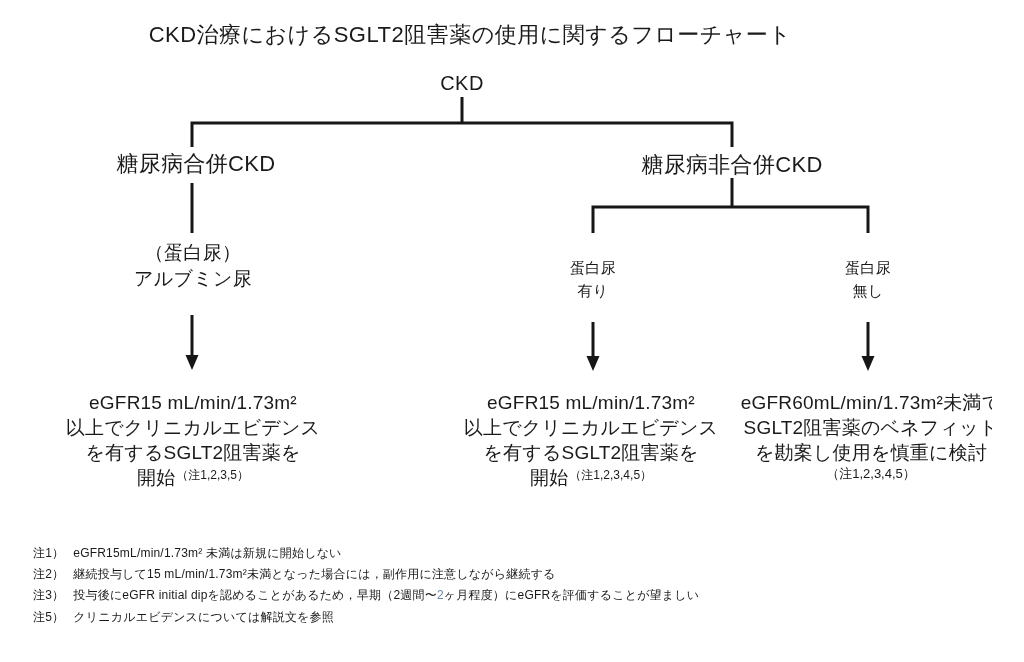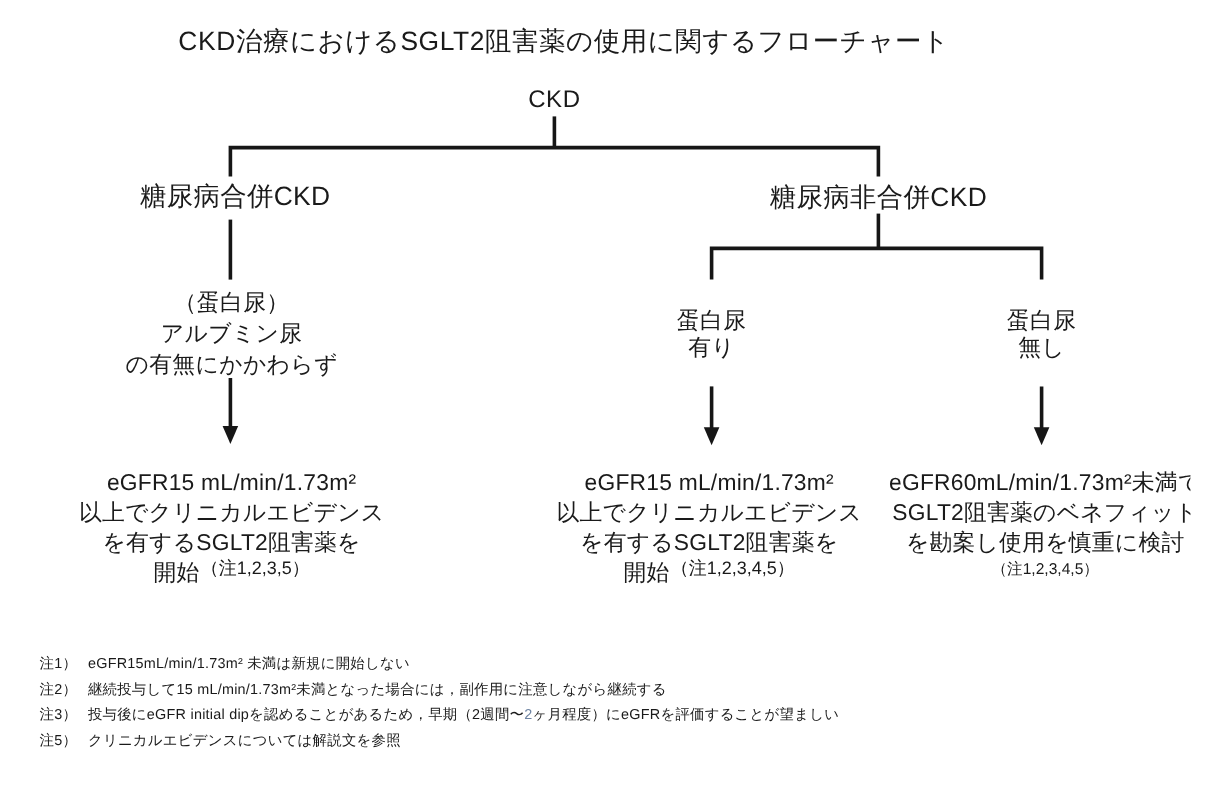--- a/index.html
+++ b/index.html
@@ -9,24 +9,24 @@
     color:#1a1a1a;overflow:hidden;
   }
   .abs{position:absolute;}
   .cx{transform:translateX(-50%);text-align:center;white-space:nowrap;}
   .title{
     left:470px;top:20px;font-size:22px;font-weight:500;letter-spacing:0.5px;
   }
   .root-node{left:462px;top:72px;font-size:20px;letter-spacing:0.5px;}
   .branch-label{font-size:22px;letter-spacing:0.3px;}
   .cond{font-size:19px;line-height:26px;letter-spacing:0.3px;}
-  .cond2{font-size:19px;line-height:23px;letter-spacing:0.3px;}
+  .cond2{font-size:15px;line-height:23px;letter-spacing:0.3px;}
   .outcome{font-size:19px;line-height:25px;letter-spacing:0.2px;}
   .outcome .sup{
-    display:inline-block;font-size:15px;letter-spacing:0;
+    display:inline-block;font-size:12px;letter-spacing:0;
     transform:translateY(-5px);margin-left:1px;
   }
   .outcome .note-line{font-size:13px;line-height:18px;letter-spacing:0;}
   svg.connectors{position:absolute;left:0;top:0;}
   .footnotes{
     left:33px;top:543px;font-size:12px;line-height:21.2px;
     letter-spacing:0.2px;white-space:nowrap;
   }
   .footnote-row{display:flex;}
   .footnote-label{margin-right:9px;flex:0 0 auto;}
@@ -58,21 +58,20 @@
   <div class="abs cx title">CKD治療におけるSGLT2阻害薬の使用に関するフローチャート</div>
 
   <div class="abs cx root-node">CKD</div>
 
   <div class="abs cx branch-label" style="left:196px;top:149px">糖尿病合併CKD</div>
   <div class="abs cx branch-label" style="left:732px;top:150px">糖尿病非合併CKD</div>
 
   <div class="abs cx cond" style="left:193px;top:240px">
     <div>（蛋白尿）</div>
     <div>アルブミン尿</div>
-    <div>の有無にかかわらず</div>
   </div>
 
   <div class="abs cx cond2" style="left:593px;top:256px">
     <div>蛋白尿</div>
     <div>有り</div>
   </div>
   <div class="abs cx cond2" style="left:868px;top:256px">
     <div>蛋白尿</div>
     <div>無し</div>
   </div>

